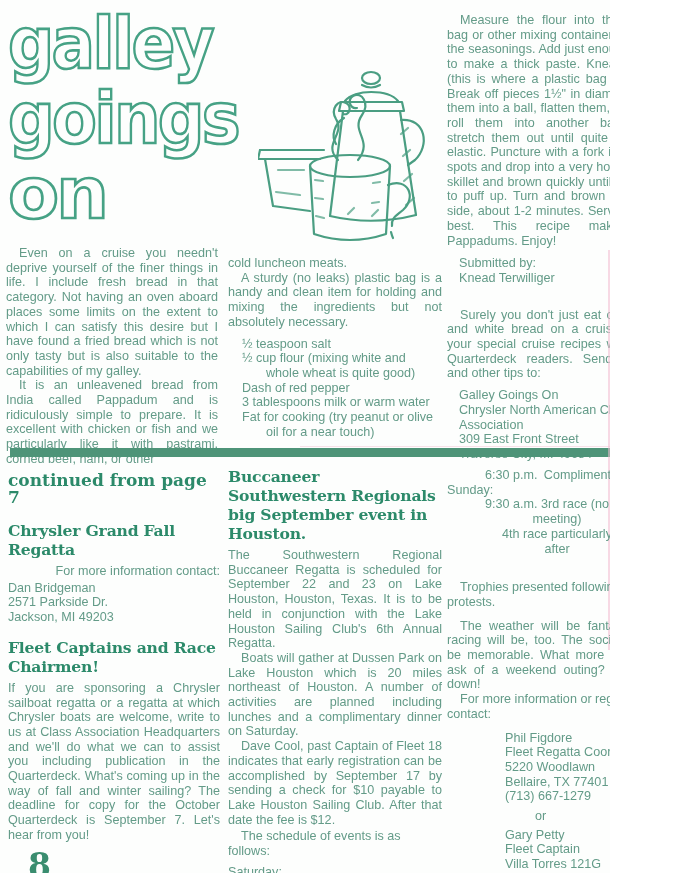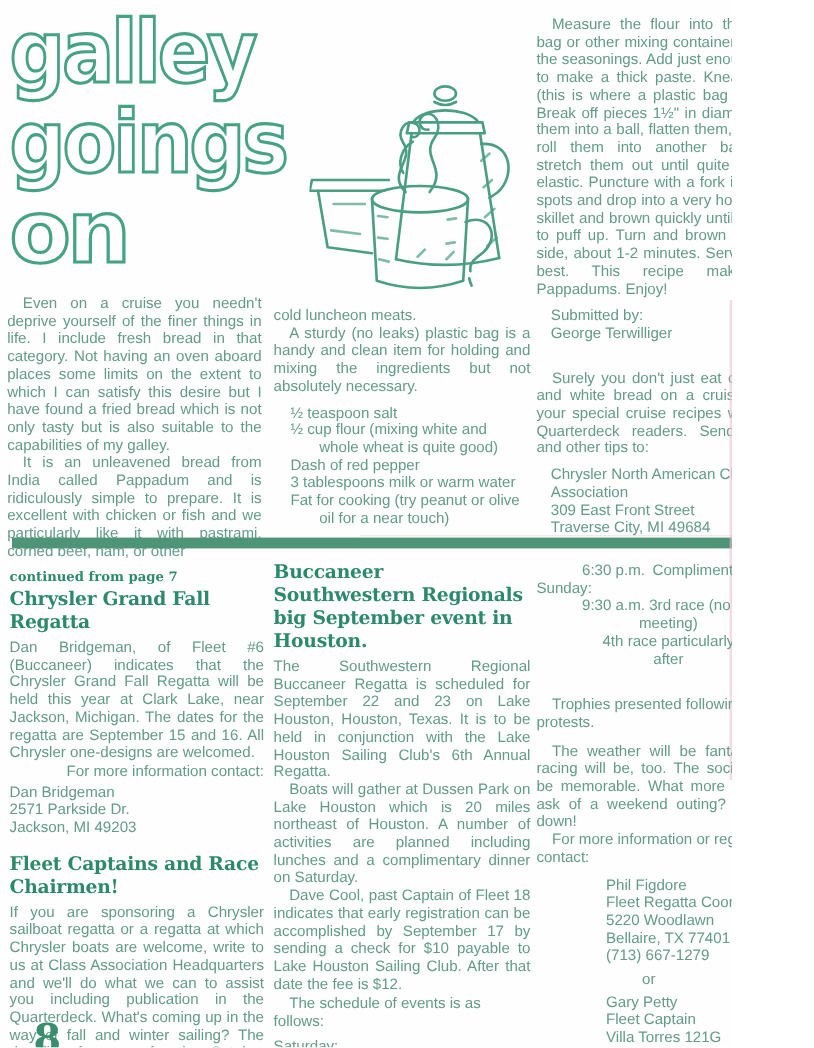--- a/index.html
+++ b/index.html
@@ -24,21 +24,21 @@
   .masthead{position:absolute; left:2px; top:4px;}
   .illustration{position:absolute; left:258px; top:58px;}
 
   .divider{position:absolute; left:10px; top:448px; width:648px; height:9px; background:#4e9478;}
   .pink-edge{position:absolute; right:0; top:250px; width:2px; height:400px;
     background:rgba(242,185,208,0.55);}
   .pink-hair{position:absolute; left:300px; top:446px; width:358px; height:1px;
     background:rgba(244,195,214,0.5);}
 
   h2,h3{font-family:"DejaVu Serif","Liberation Serif",serif; color:#2c8a6a; margin:0;}
-  h3.cont{font-size:11px; line-height:17px; margin-bottom:0;}
+  h3.cont{font-size:17px; line-height:17px; margin-bottom:15px;}
   h2.head{font-size:15.6px; line-height:19px; margin-bottom:5px; letter-spacing:-0.2px;}
 
   .ingredients{margin-top:7px;}
   .ing{padding-left:38px; text-indent:-24px;}
   .submitted{margin-top:8px; padding-left:12px;}
   .address{margin-top:7px; padding-left:12px;}
   .gap-top{margin-top:22px;}
   .contact-plain{margin:2px 0 13px 0;}
   .contact-intro{margin-top:1px;text-align:right;}
   .h2-second{margin-top:11px;}
@@ -127,39 +127,39 @@
       <div class="ing">Dash of red pepper</div>
       <div class="ing">3 tablespoons milk or warm water</div>
       <div class="ing">Fat for cooking (try peanut or olive oil for a near touch)</div>
     </div>
   </div>
 
   <div class="col top-col3">
     <p class="just indent">Measure the flour into the plastic bag or other mixing container and add the seasonings. Add just enough liquid to make a thick paste. Knead it well (this is where a plastic bag is good). Break off pieces 1½" in diameter. Roll them into a ball, flatten them, and then roll them into another ball. Then stretch them out until quite thin and elastic. Puncture with a fork in several spots and drop into a very hot greased skillet and brown quickly until it begins to puff up. Turn and brown the other side, about 1-2 minutes. Served hot is best. This recipe makes 4-5 Pappadums. Enjoy!</p>
     <div class="submitted">
       <div>Submitted by:</div>
-      <div>George Terwilliger</div>
+      <div>Knead Terwilliger</div>
     </div>
     <p class="just indent gap-top">Surely you don't just eat cold meat and white bread on a cruise. Share your special cruise recipes with other Quarterdeck readers. Send recipes and other tips to:</p>
     <div class="address">
+      <div>Galley Goings On</div>
       <div>Chrysler North American Class</div>
       <div>Association</div>
       <div>309 East Front Street</div>
       <div>Traverse City, MI 49684</div>
     </div>
   </div>
 
   <div class="pink-hair"></div>
   <div class="divider"></div>
   <div class="pink-edge"></div>
 
   <div class="col bot-col1">
     <h3 class="cont">continued from page 7</h3>
     <h2 class="head">Chrysler Grand Fall Regatta</h2>
-    <p class="just">Dan Bridgeman, of Fleet #6 (Buccaneer) indicates that the Chrysler Grand Fall Regatta will be held this year at Clark Lake, near Jackson, Michigan. The dates for the regatta are September 15 and 16. All Chrysler one-designs are welcomed.</p>
     <p class="indent contact-intro">For more information contact:</p>
     <div class="contact-plain">
       <div>Dan Bridgeman</div>
       <div>2571 Parkside Dr.</div>
       <div>Jackson, MI 49203</div>
     </div>
     <h2 class="head h2-second">Fleet Captains and Race Chairmen!</h2>
     <p class="just">If you are sponsoring a Chrysler sailboat regatta or a regatta at which Chrysler boats are welcome, write to us at Class Association Headquarters and we'll do what we can to assist you including publication in the Quarterdeck. What's coming up in the way of fall and winter sailing? The deadline for copy for the October Quarterdeck is September 7. Let's hear from you!</p>
   </div>
 

